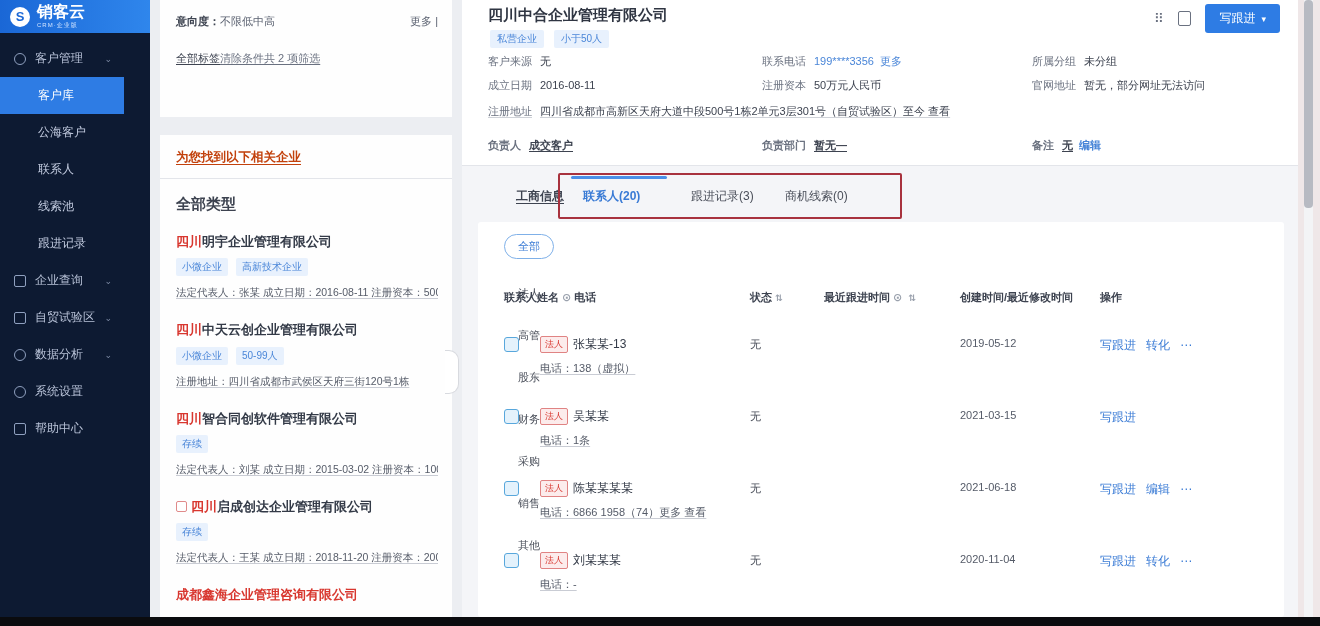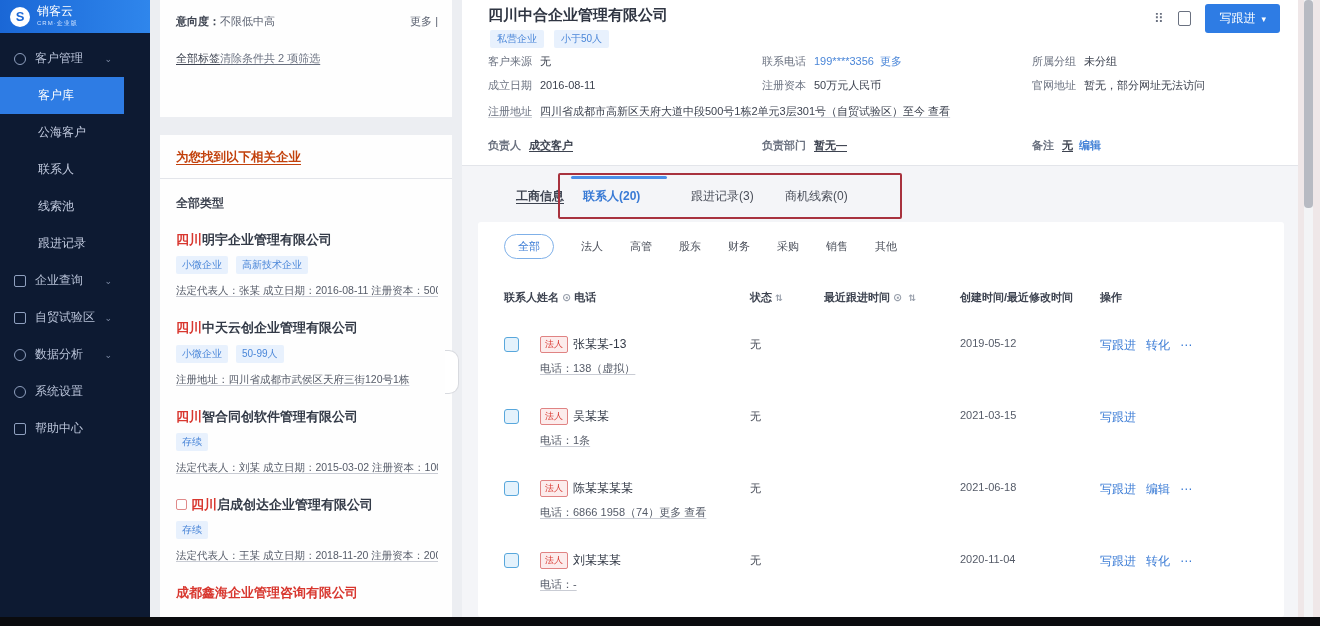--- a/index.html
+++ b/index.html
@@ -10,21 +10,21 @@
 
   
   .sidebar { position:absolute; left:0; top:0; width:150px; height:617px;
     background:#0d1a32; color:#aab6cf; }
   .logo-bar { position:absolute; left:0; top:0; width:150px; height:33px;
     background:linear-gradient(90deg,#1a67d6,#2f86ec); display:flex; align-items:center;
     padding-left:10px; gap:7px; }
   .logo-circle { width:20px; height:20px; border-radius:50%; background:#fff;
     color:#1a67d6; font-weight:bold; font-size:13px; display:flex; align-items:center;
     justify-content:center; }
-  .logo-txt { color:#fff; font-size:12px; font-weight:normal; line-height:1.1; }
+  .logo-txt { color:#fff; font-size:16px; font-weight:bold; line-height:1.1; }
   .logo-sub { color:#cfe3ff; font-size:6px; letter-spacing:1px; }
   .nav { position:absolute; top:40px; left:0; width:124px; }
   .nav-item { position:relative; height:37px; display:flex; align-items:center;
     padding-left:14px; font-size:12px; color:#b9c3d8; cursor:pointer; }
   .nav-item .sicon { width:12px; height:12px; border:1.3px solid #8fa0bf; border-radius:2px;
     margin-right:9px; flex:0 0 auto; }
   .nav-item .sicon.round { border-radius:50%; }
   .nav-item .caret { position:absolute; right:12px; font-size:9px; color:#7e8ba5; }
   .nav-item.sub { padding-left:38px; color:#c3cce0; }
   .nav-item.active { background:#2e7ce4; color:#fff; }
@@ -39,21 +39,21 @@
   .f-opt { color:#5a6170; }
   .f-more { margin-left:auto; color:#5a6170; }
   .f-link { color:#3d4350; text-decoration:underline; text-underline-offset:2px; }
   .f-muted { color:#6a7180; text-decoration:underline; text-underline-offset:2px; }
 
   .results-card { position:absolute; left:0; top:135px; width:292px; height:482px;
     padding:14px 14px 0 16px; overflow:hidden; }
   .results-title { font-size:12.5px; color:#c2410c; font-weight:bold;
     text-decoration:underline; text-underline-offset:3px; padding-bottom:12px; }
   .results-divider { border-top:1px solid #e3e5ea; margin:0 -14px 0 -16px; }
-  .type-label { font-size:12px; color:#3d4350; font-weight:bold; margin:16px 0 20px; }
+  .type-label { font-size:15px; color:#3d4350; font-weight:bold; margin:16px 0 20px; }
   .company { margin-bottom:22px; }
   .company .cname { font-size:13px; font-weight:bold; color:#333a47; line-height:1.25; }
   .company .cname .hl { color:#d8372f; }
   .ctags { display:flex; gap:8px; margin:8px 0 10px; }
   .ctag { background:#e8f1fd; color:#4a86d8; font-size:10px; padding:2px 6px; border-radius:2px; }
   .cdetail { font-size:10.5px; color:#555b68; white-space:nowrap; overflow:hidden;
     text-decoration:underline; text-underline-offset:2px; text-decoration-color:#c9ccd4; }
   .company.clip { margin-bottom:0; }
   .company.clip .cname { white-space:nowrap; overflow:hidden; }
   .cbox { display:inline-block; width:11px; height:11px; border:1.3px solid #e08a8a;
@@ -95,21 +95,21 @@
   .tab { position:absolute; top:18px; font-size:12px; color:#4a4f5a; cursor:pointer; white-space:nowrap; }
   .tab.active { color:#3a7bd5; font-weight:bold; }
   .tab1 { left:110px; } .tab2 { left:218px; } .tab3 { left:312px; }
   .tab-indicator { position:absolute; left:98px; top:6px; width:96px; height:3px;
     background:#4a8fe8; border-radius:2px; }
   .red-box { position:absolute; left:85px; top:3px; width:344px; height:46px;
     border:2.5px solid #a8323e; border-radius:2px; pointer-events:none; }
 
   .content-card { position:absolute; left:16px; top:222px; width:806px; height:395px;
     background:#fff; border-radius:3px; overflow:hidden; }
-  .chips { position:absolute; left:26px; top:12px; display:flex; align-items:center; gap:27px; }
+  .chips { position:absolute; left:26px; top:12px; display:flex; align-items:center; gap:27px;flex-direction:column; }
   .chip-pill { border:1px solid #7fb0e8; color:#3a7bd5; font-size:11px; padding:4px 13px;
     border-radius:13px; background:#fff; cursor:pointer; }
   .chip { font-size:11px; color:#4a4f5a; cursor:pointer; }
 
   .thead { position:absolute; left:26px; top:68px; width:760px; display:grid;
     grid-template-columns:36px 210px 74px 136px 140px 1fr; font-size:11px; color:#3d4350;
     font-weight:bold; }
   .thead .hc { white-space:nowrap; }
   .hc .sorter { color:#9aa1ad; font-size:9px; margin-left:3px; }
   .hc .dotsep { color:#9aa1ad; margin:0 3px; }

